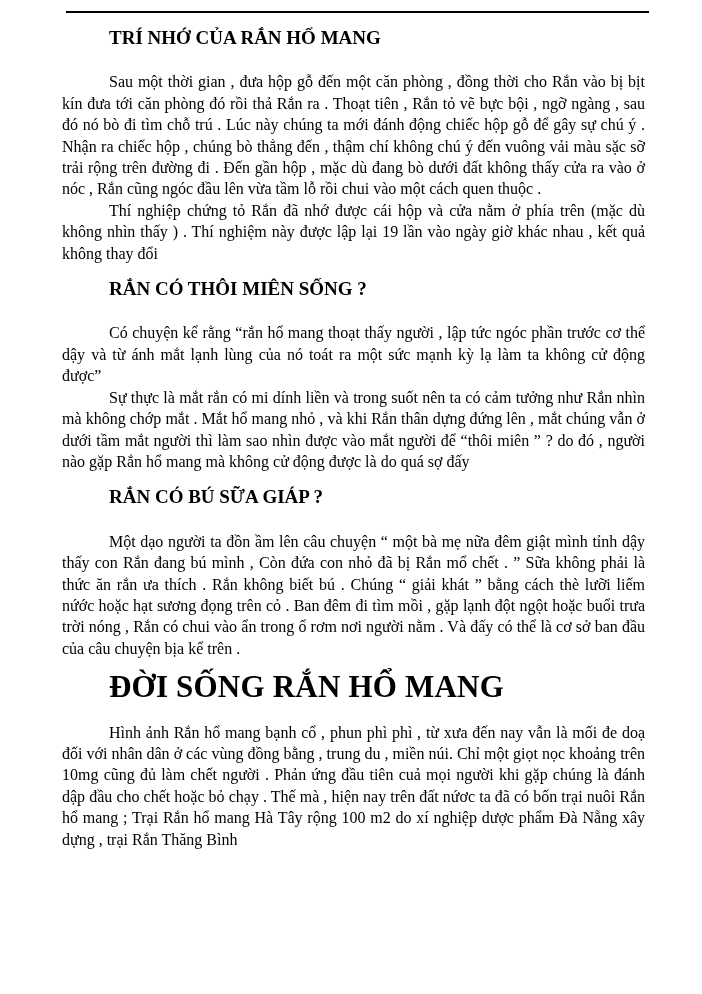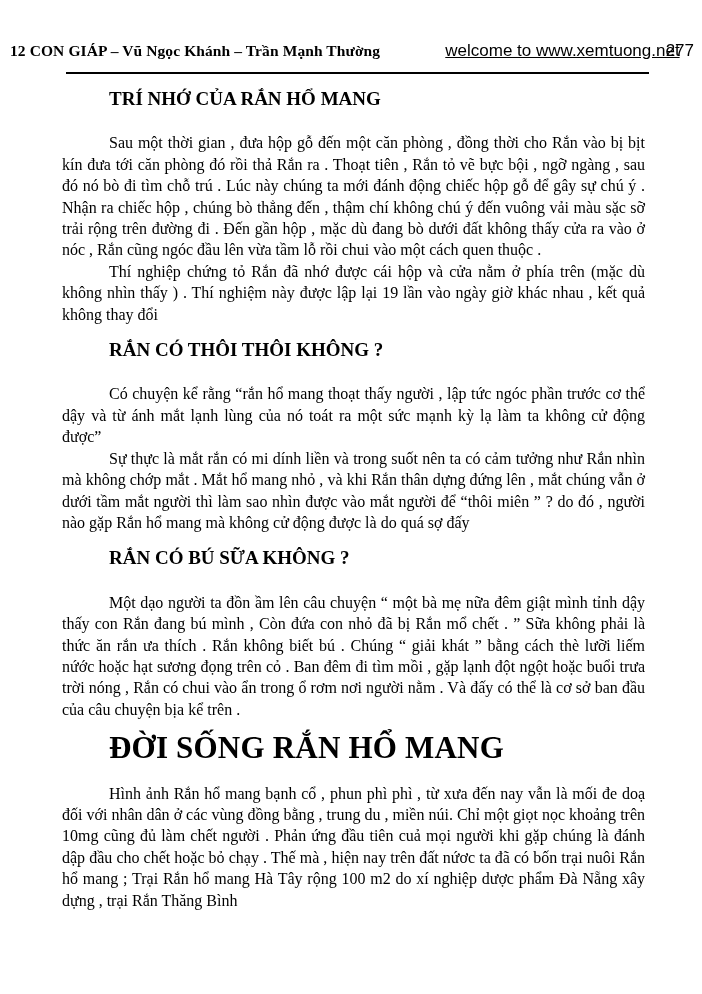--- a/index.html
+++ b/index.html
@@ -67,46 +67,40 @@
     font-size: 31px;
     margin: 17px 0 24px 47px;
     letter-spacing: 0.2px;
   }
 </style>
 </head>
 <body>
 
 <div class="page">
 
-  <div class="header">
-    <span class="book-title">12 CON GIÁP – Vũ Ngọc Khánh – Trần Mạnh Thường</span>
-    <span class="header-spacer"></span>
-    <a href="#" class="welcome-link">welcome to www.xemtuong.net</a>
-    <span class="page-number">277</span>
-  </div>
 
   <hr class="header-rule">
 
   <div class="content">
 
 
     <h2 class="sec-heading">TRÍ NHỚ CỦA RẮN HỔ MANG</h2>
 
 
     <p class="par">Sau một thời gian , đưa hộp gỗ đến một căn phòng , đồng thời cho Rắn vào bị bịt kín đưa tới căn phòng đó rồi thả Rắn ra . Thoạt tiên , Rắn tỏ vẽ bực bội , ngỡ ngàng , sau đó nó bò đi tìm chỗ trú . Lúc này chúng ta mới đánh động chiếc hộp gỗ để gây sự chú ý . Nhận ra chiếc hộp , chúng bò thẳng đến , thậm chí không chú ý đến vuông vải màu sặc sỡ trải rộng trên đường đi . Đến gần hộp , mặc dù đang bò dưới đất không thấy cửa ra vào ở nóc , Rắn cũng ngóc đầu lên vừa tầm lỗ rồi chui vào một cách quen thuộc .</p>
 
     <p class="par">Thí nghiệp chứng tỏ Rắn đã nhớ được cái hộp và cửa nằm ở phía trên (mặc dù không nhìn thấy ) . Thí nghiệm này được lập lại 19 lần vào ngày giờ khác nhau , kết quả không thay đổi</p>
 
-    <h2 class="sec-heading">RẮN CÓ THÔI THÔI KHÔNG ?</h2>
+    <h2 class="sec-heading">RẮN CÓ THÔI MIÊN SỐNG ?</h2>
 
     <p class="par">Có chuyện kể rằng “rắn hổ mang thoạt thấy người , lập tức ngóc phần trước cơ thể dậy và từ ánh mắt lạnh lùng của nó toát ra một sức mạnh kỳ lạ làm ta không cử động  được”</p>
 
     <p class="par">Sự thực là mắt rắn có mi dính liền và trong suốt nên ta có cảm tưởng như Rắn nhìn mà không chớp mắt . Mắt hổ mang nhỏ , và khi Rắn thân dựng đứng lên , mắt chúng vẫn ở dưới tầm mắt người thì làm sao nhìn được vào mắt người để “thôi miên ” ? do đó , người nào gặp Rắn hổ mang mà không cử động được là do quá sợ đấy</p>
 
-    <h2 class="sec-heading">RẮN CÓ BÚ SỮA KHÔNG ?</h2>
+    <h2 class="sec-heading">RẮN CÓ BÚ SỮA GIÁP ?</h2>
 
     <p class="par">Một dạo người ta đồn ầm lên câu chuyện “ một bà mẹ nữa đêm giật mình tỉnh dậy thấy con Rắn đang bú mình , Còn đứa con nhỏ đã bị Rắn mổ chết . ” Sữa không phải là thức ăn rắn ưa thích . Rắn không biết bú . Chúng “ giải khát ” bằng cách thè lưỡi liếm nứớc hoặc hạt sương đọng trên cỏ . Ban đêm đi tìm mồi , gặp lạnh đột ngột hoặc buổi trưa trời nóng , Rắn có chui vào ẩn trong ổ rơm nơi người nằm . Và đấy có thể là cơ sở ban đầu của câu chuyện bịa kể trên .</p>
 
     <h1 class="sec-heading large">ĐỜI SỐNG RẮN HỔ MANG</h1>
 
     <p class="par">Hình ảnh Rắn hổ mang bạnh cổ , phun phì phì , từ xưa đến nay vẫn là mối đe doạ đối với nhân dân ở các vùng đồng bằng , trung du , miền núi. Chỉ một giọt nọc khoảng trên 10mg cũng đủ làm chết người . Phản ứng đầu tiên cuả mọi người khi gặp chúng là đánh dập đầu cho chết hoặc bỏ chạy . Thế mà , hiện nay trên đất nứơc ta đã có bốn trại nuôi Rắn hổ mang ; Trại Rắn hổ mang Hà Tây rộng 100 m2 do xí nghiệp dược phẩm Đà Nẵng xây dựng , trại Rắn Thăng Bình</p>
 
   </div>
 </div>
 

